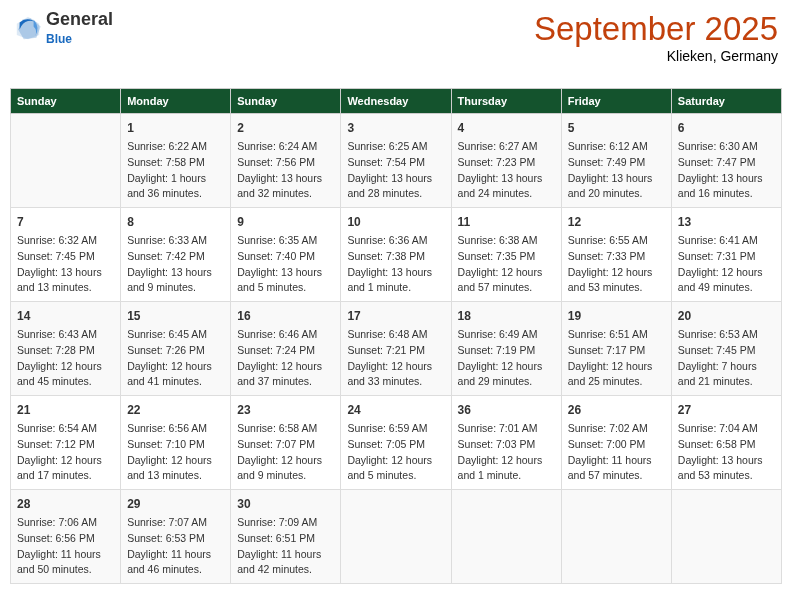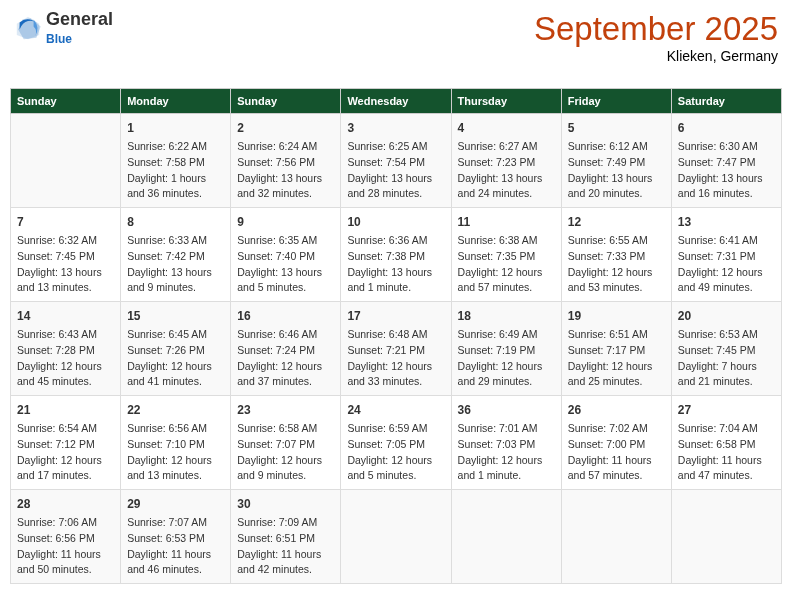--- a/index.html
+++ b/index.html
@@ -288,21 +288,21 @@
         <td>
           <span class="day-num">26</span>
           <div>Sunrise: 7:02 AM</div>
           <div>Sunset: 7:00 PM</div>
           <div>Daylight: 11 hours and 57 minutes.</div>
         </td>
         <td>
           <span class="day-num">27</span>
           <div>Sunrise: 7:04 AM</div>
           <div>Sunset: 6:58 PM</div>
-          <div>Daylight: 11 hours and 47 minutes.</div>
+          <div>Daylight: 13 hours and 53 minutes.</div>
         </td>
       </tr>
       <tr>
         <td>
           <span class="day-num">28</span>
           <div>Sunrise: 7:06 AM</div>
           <div>Sunset: 6:56 PM</div>
           <div>Daylight: 11 hours and 50 minutes.</div>
         </td>
         <td>

